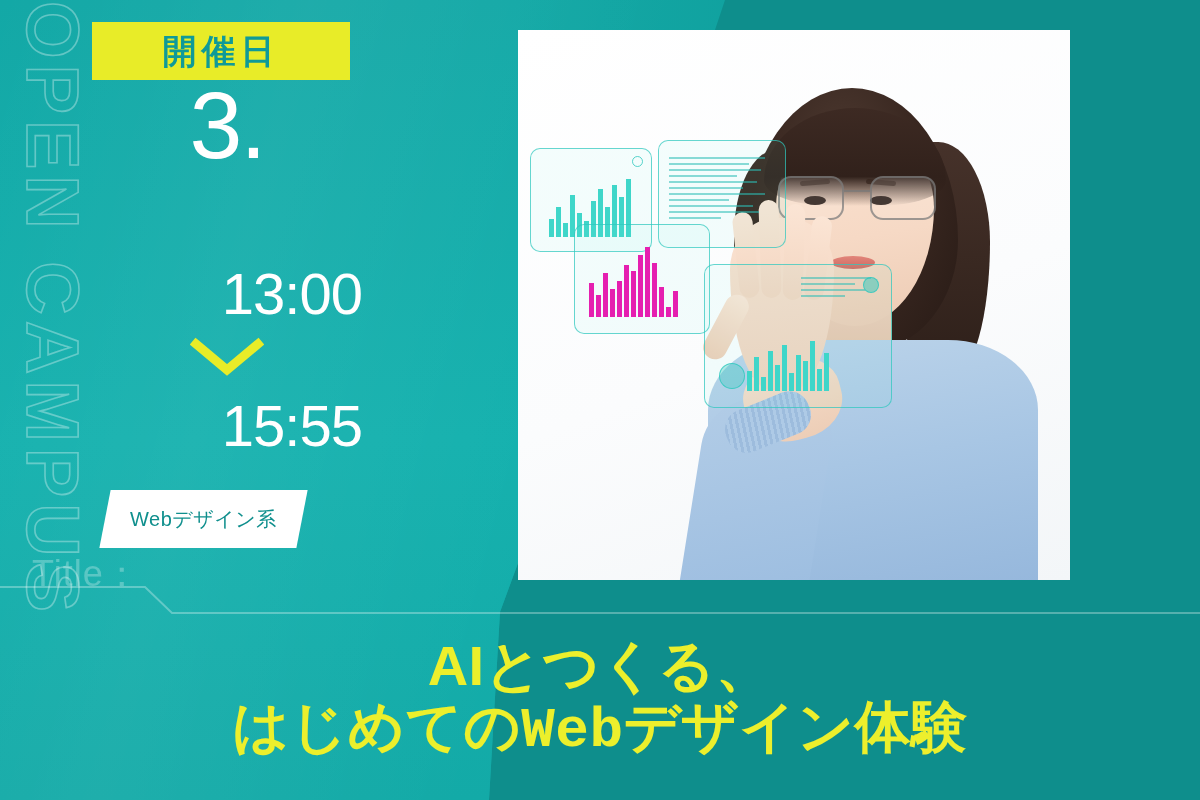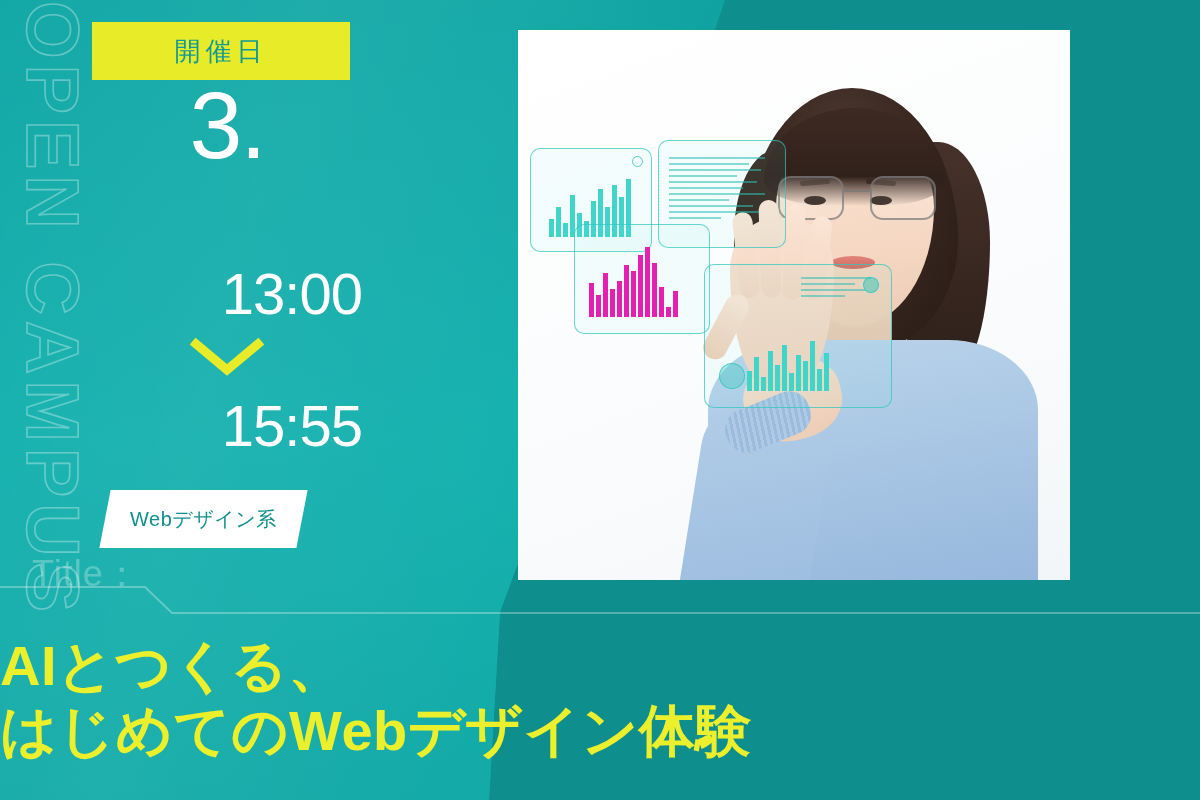--- a/index.html
+++ b/index.html
@@ -79,22 +79,22 @@
     left: 92px;
     top: 22px;
     width: 258px;
     height: 58px;
     background: #e8ec28;
     display: flex;
     align-items: center;
     justify-content: center;
   }
   .date-badge span {
-    font-size: 26px;
-    font-weight: 400;
+    font-size: 34px;
+    font-weight: 700;
     color: #0f9a98;
     letter-spacing: 5px;
     line-height: 1;
   }
 
   .date-row {
     position: absolute;
     left: 92px;
     top: 78px;
     width: 270px;
@@ -376,29 +376,29 @@
     line-height: 1;
     user-select: none;
   }
 
   
   .headline {
     position: absolute;
     left: 0;
     top: 634px;
     width: 1200px;
-    text-align: left;
+    text-align: center;
     color: #ecef2c;
     font-weight: 700;
     font-size: 56px;
     line-height: 1.16;
     letter-spacing: 0.5px;
   }
   .headline .l1 { display: block; }
-  .headline .l2 { display: block; }
+  .headline .l2 { display: block; font-family: Liberation Mono, monospace; }
 </style>
 </head>
 <body>
 
 <div class="banner">
 
   <div class="bg-base"></div>
   <div class="bg-dark-wedge"></div>
   <div class="bg-light-left"></div>
   <div class="bg-sheen"></div>

